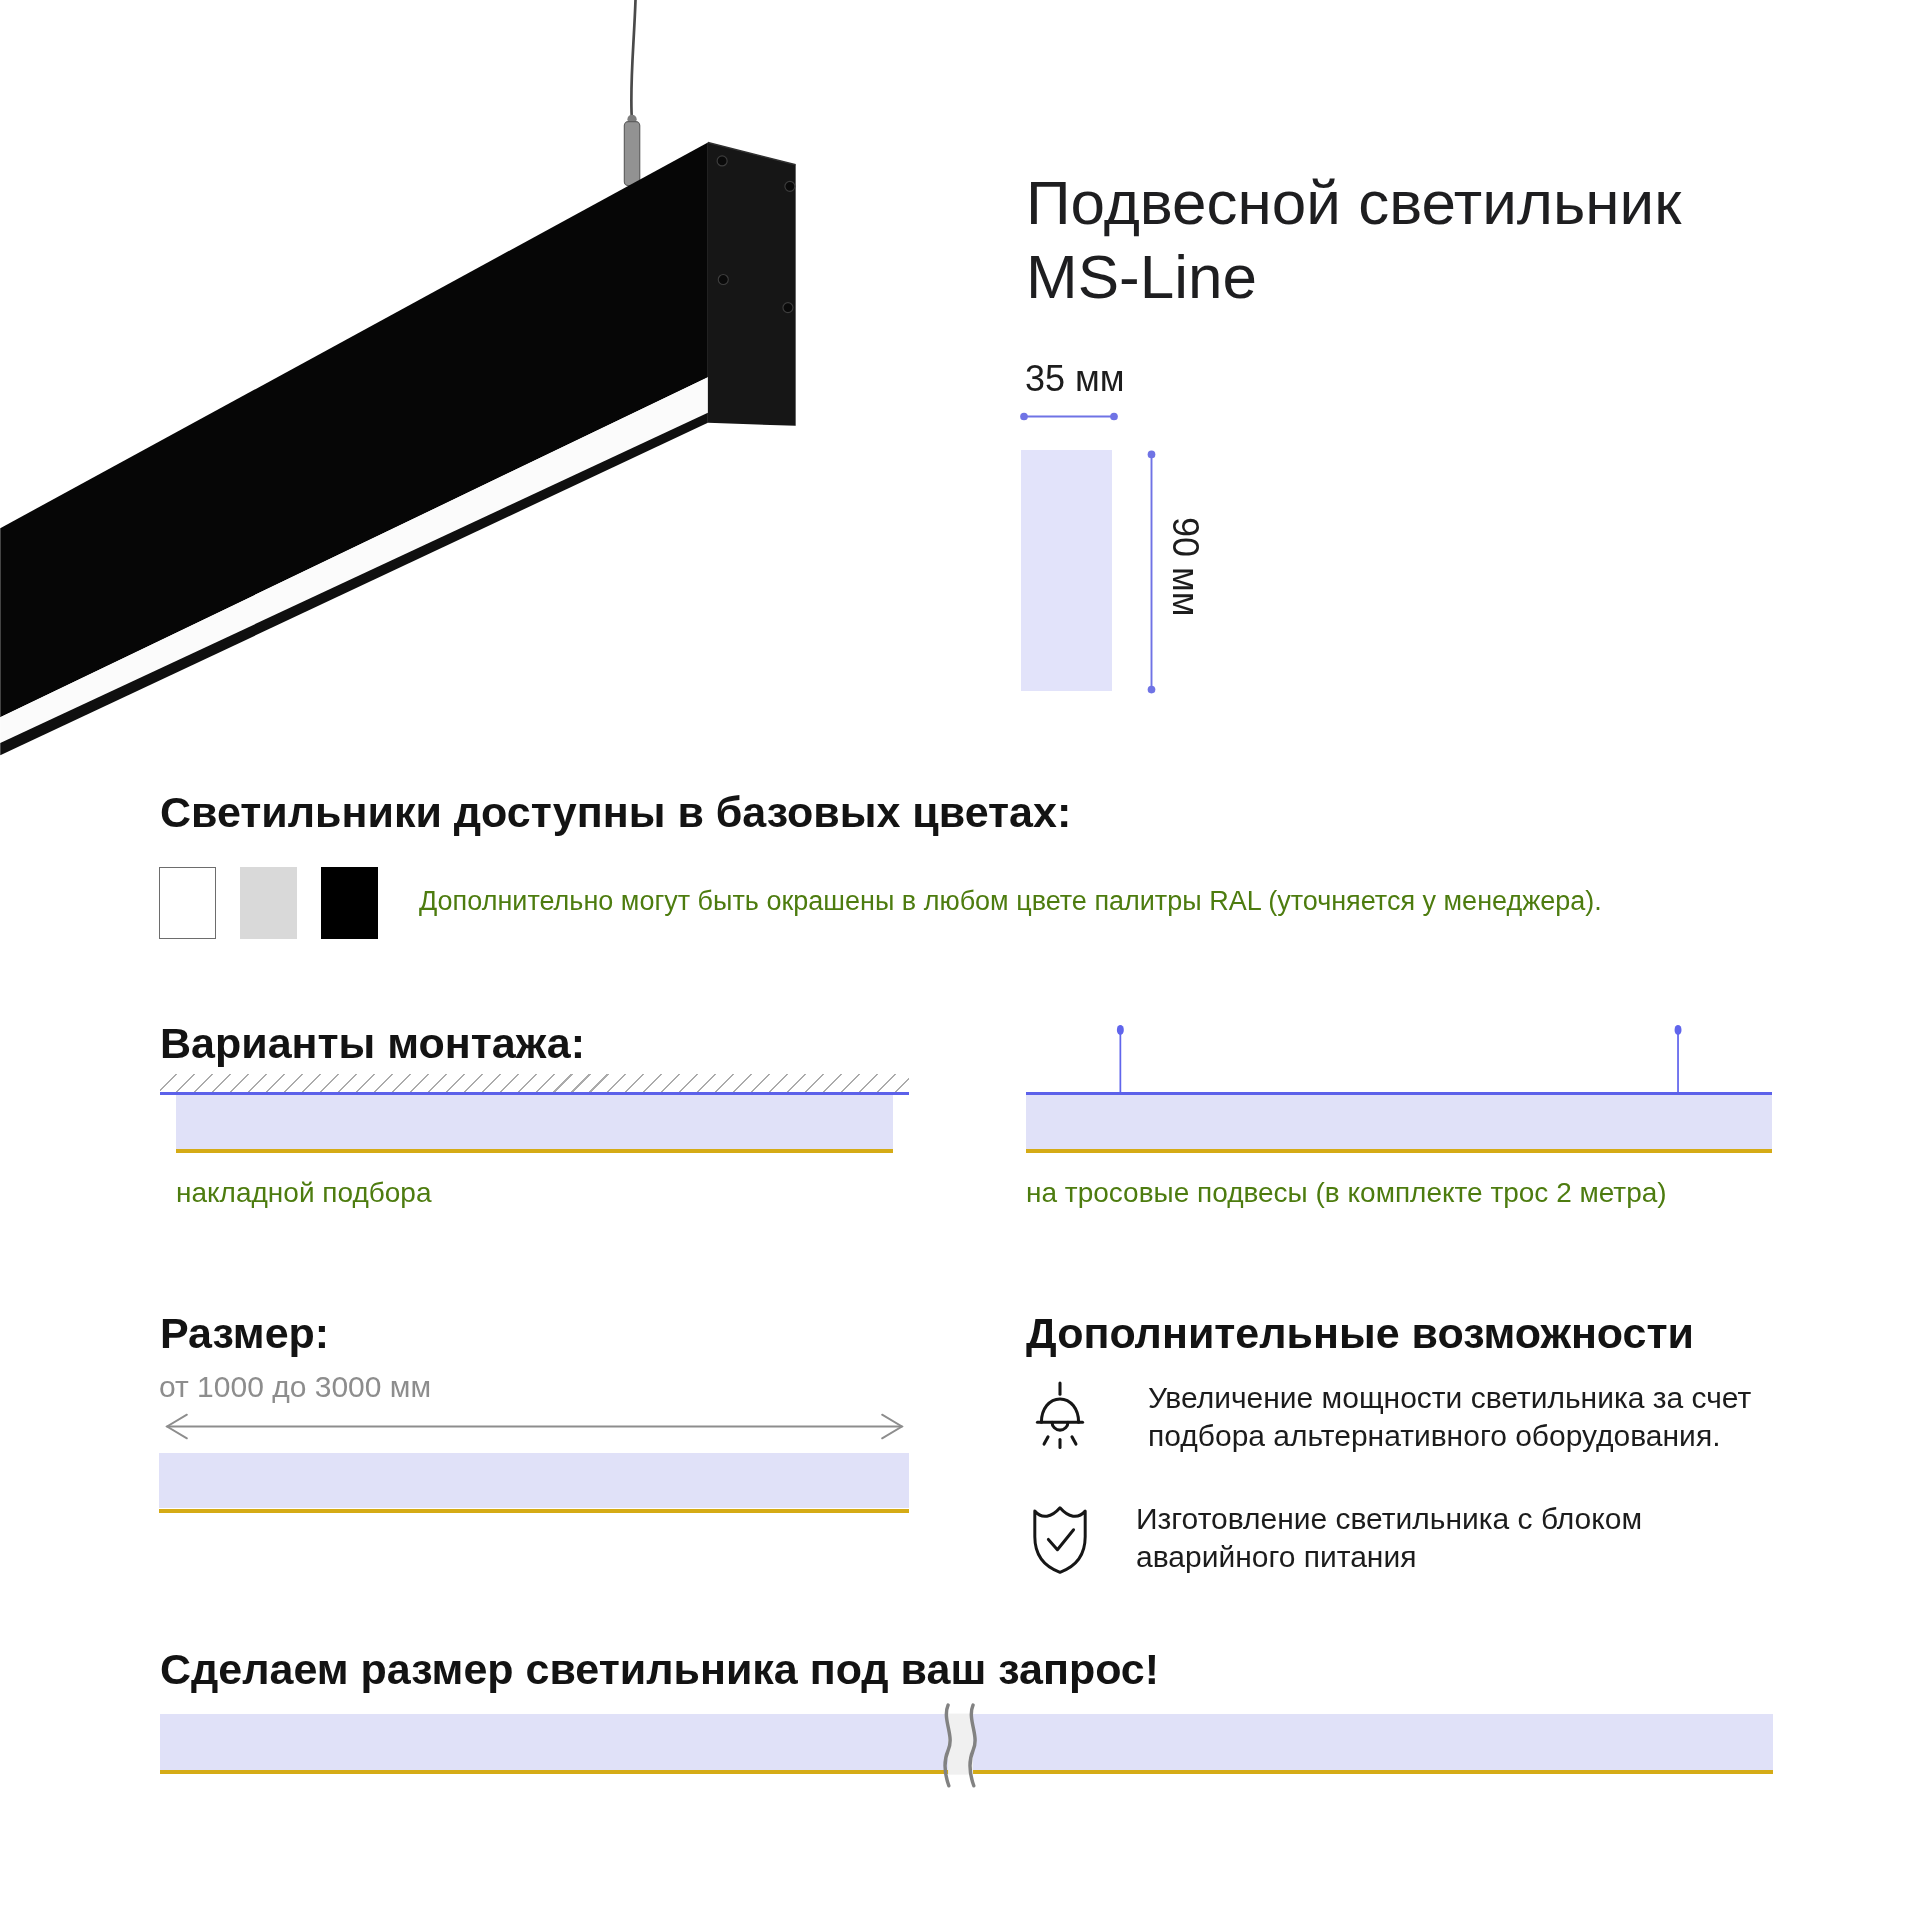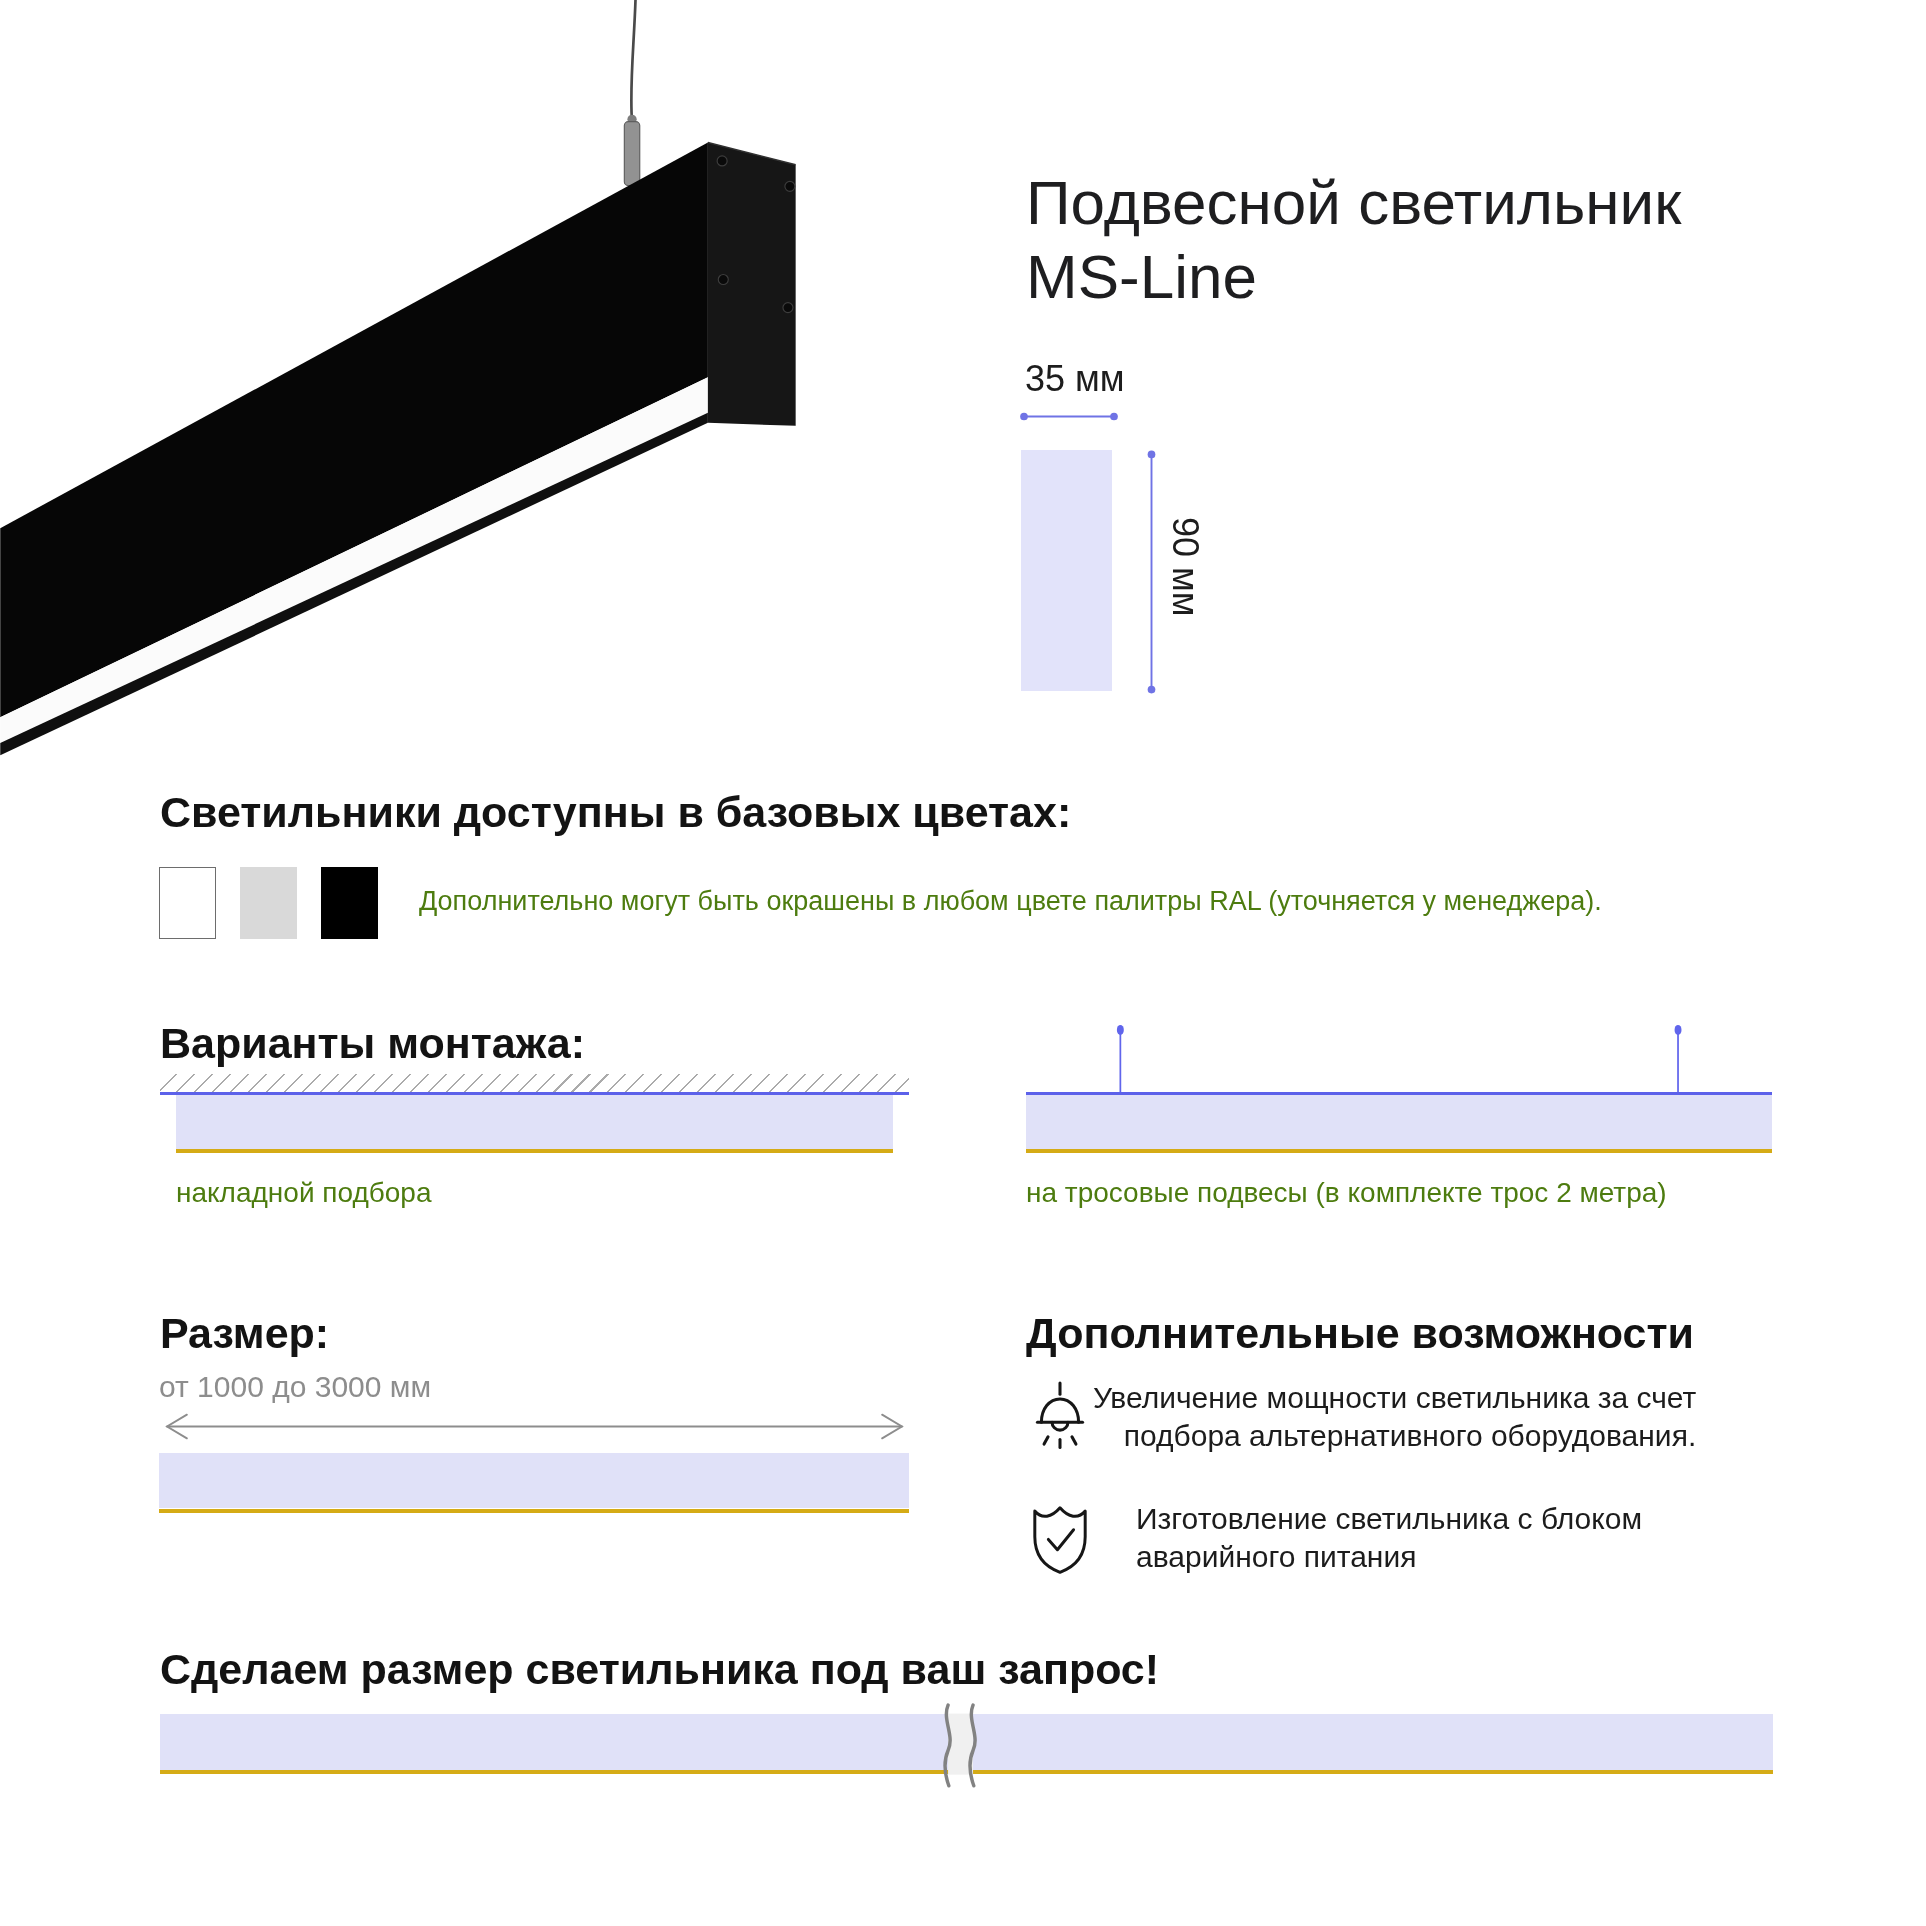--- a/index.html
+++ b/index.html
@@ -120,21 +120,21 @@
   <g fill="none" stroke="#161616" stroke-width="4.6" stroke-linecap="round" stroke-linejoin="round">
     <line x1="48" y1="3" x2="48" y2="20"></line>
     <path d="M20,62 C20,42 32,27 48,27 C64,27 76,42 76,62"></path>
     <line x1="14" y1="62" x2="82" y2="62"></line>
     <path d="M36,62 a12,12 0 0 0 24,0"></path>
     <line x1="30" y1="84" x2="24" y2="95"></line>
     <line x1="48" y1="88" x2="48" y2="100"></line>
     <line x1="66" y1="84" x2="72" y2="95"></line>
   </g>
 </svg>
-<div class="abs feature-text" style="left:1093px; top:1379px;text-align:right;">
+<div class="abs feature-text" style="left:1148px; top:1379px;">
   <div>Увеличение мощности светильника за счет</div>
   <div>подбора альтернативного оборудования.</div>
 </div>
 
 <svg class="abs" style="left:1029px; top:1500px;" width="62" height="75" viewBox="0 0 96 114">
   <g fill="none" stroke="#161616" stroke-width="4.6" stroke-linecap="round" stroke-linejoin="round">
     <path d="M9,16 C20,29 35,26 48,11 C61,26 76,29 87,16 L87,56 C87,86 70,103 48,111 C26,103 9,86 9,56 Z"></path>
     <path d="M30,60 L44,76 L69,45"></path>
   </g>
 </svg>

